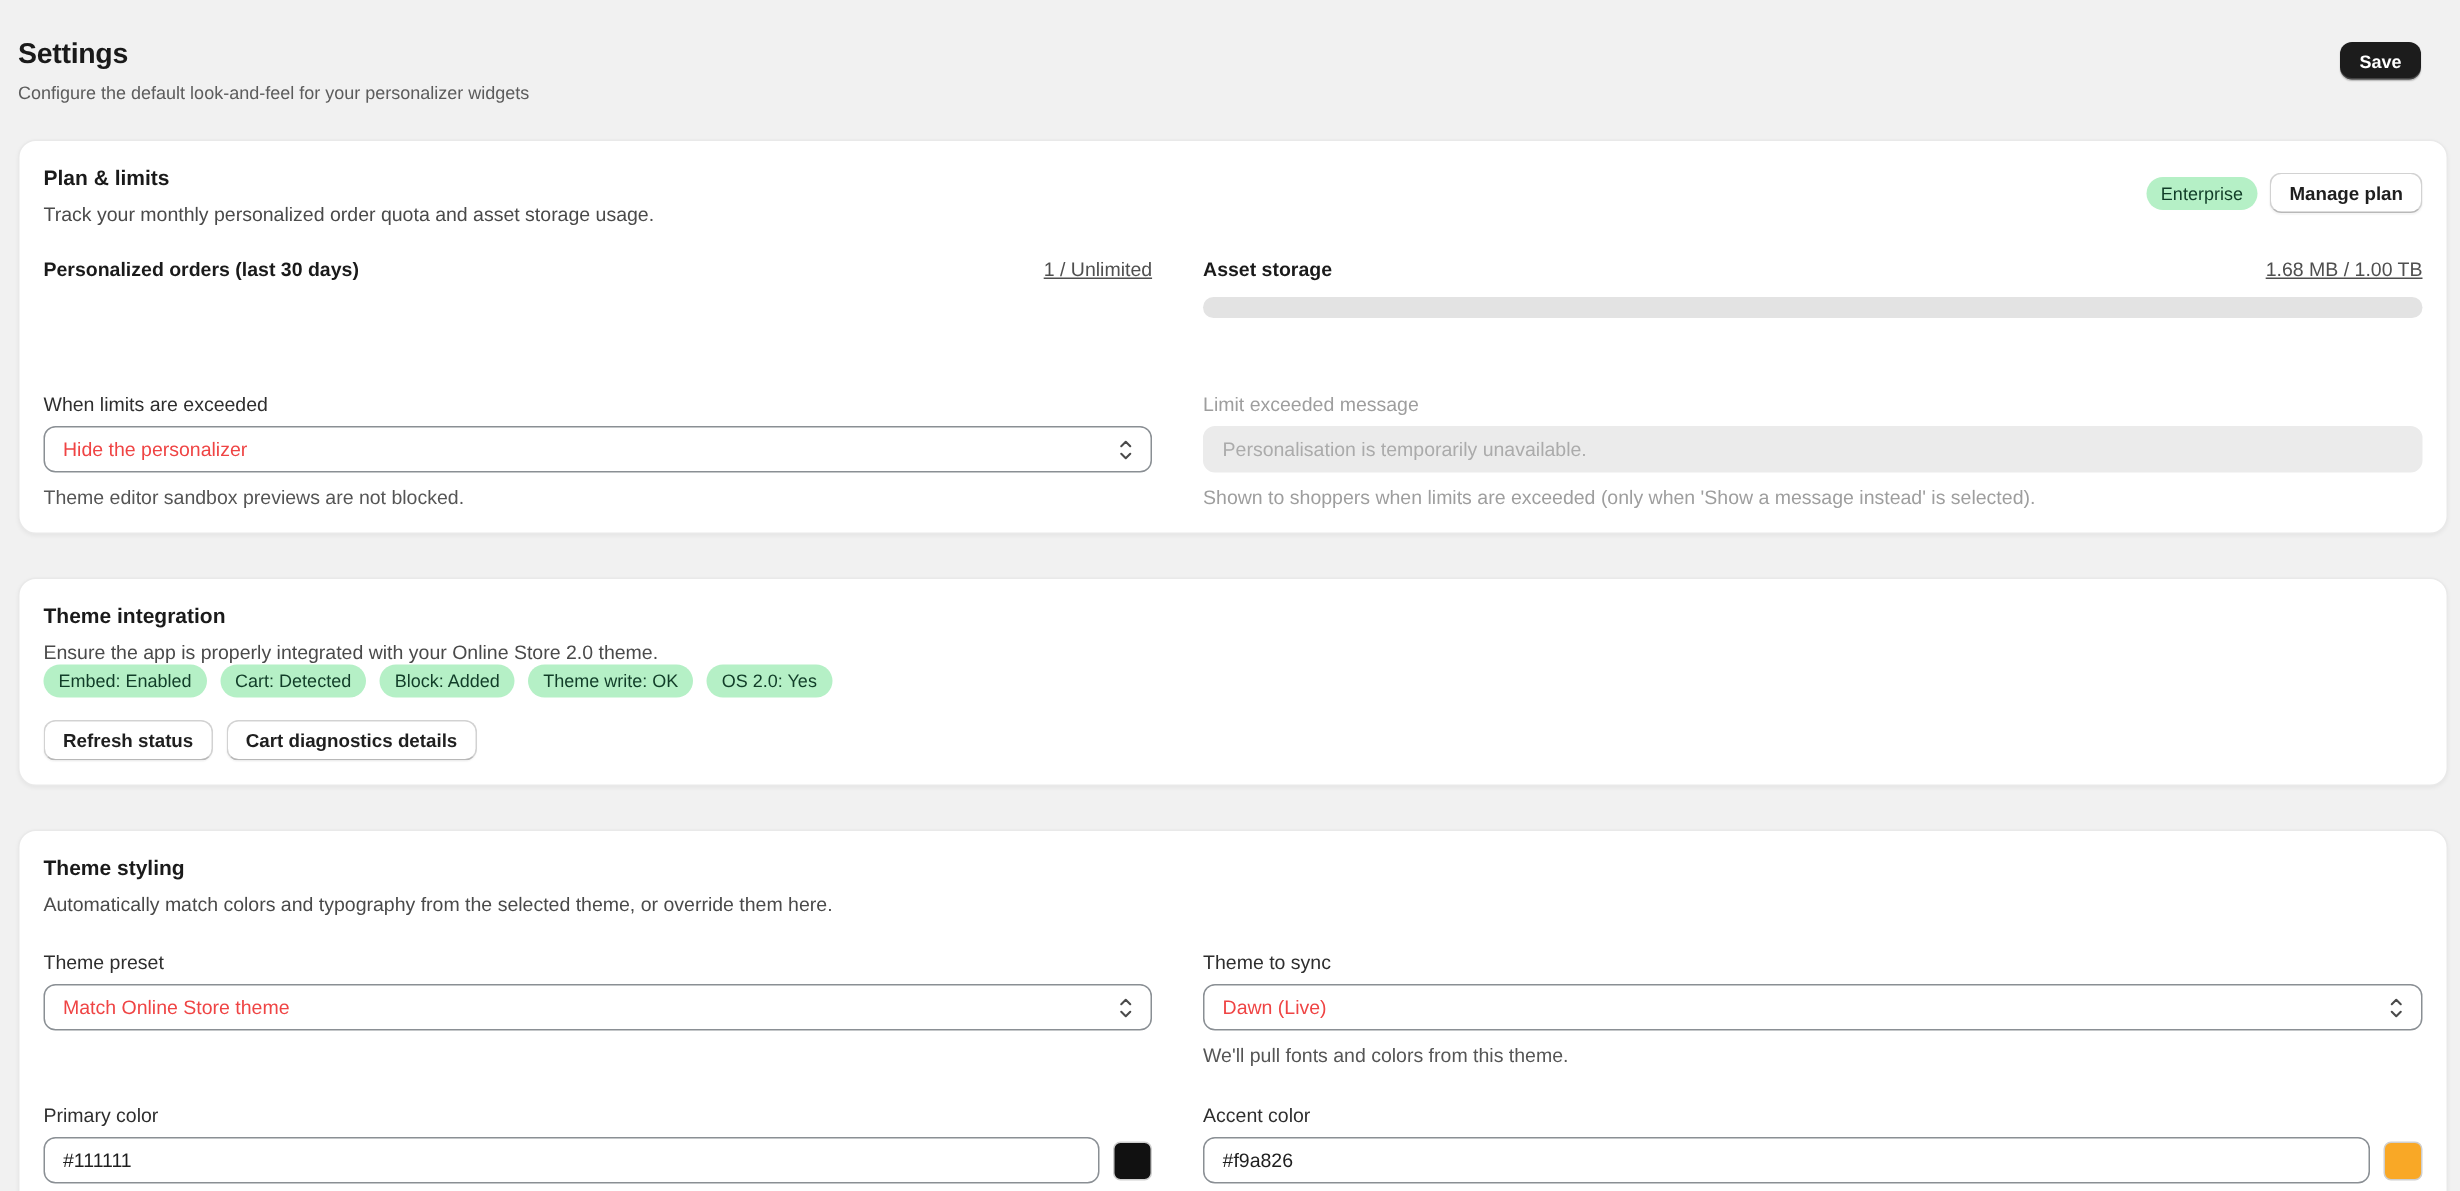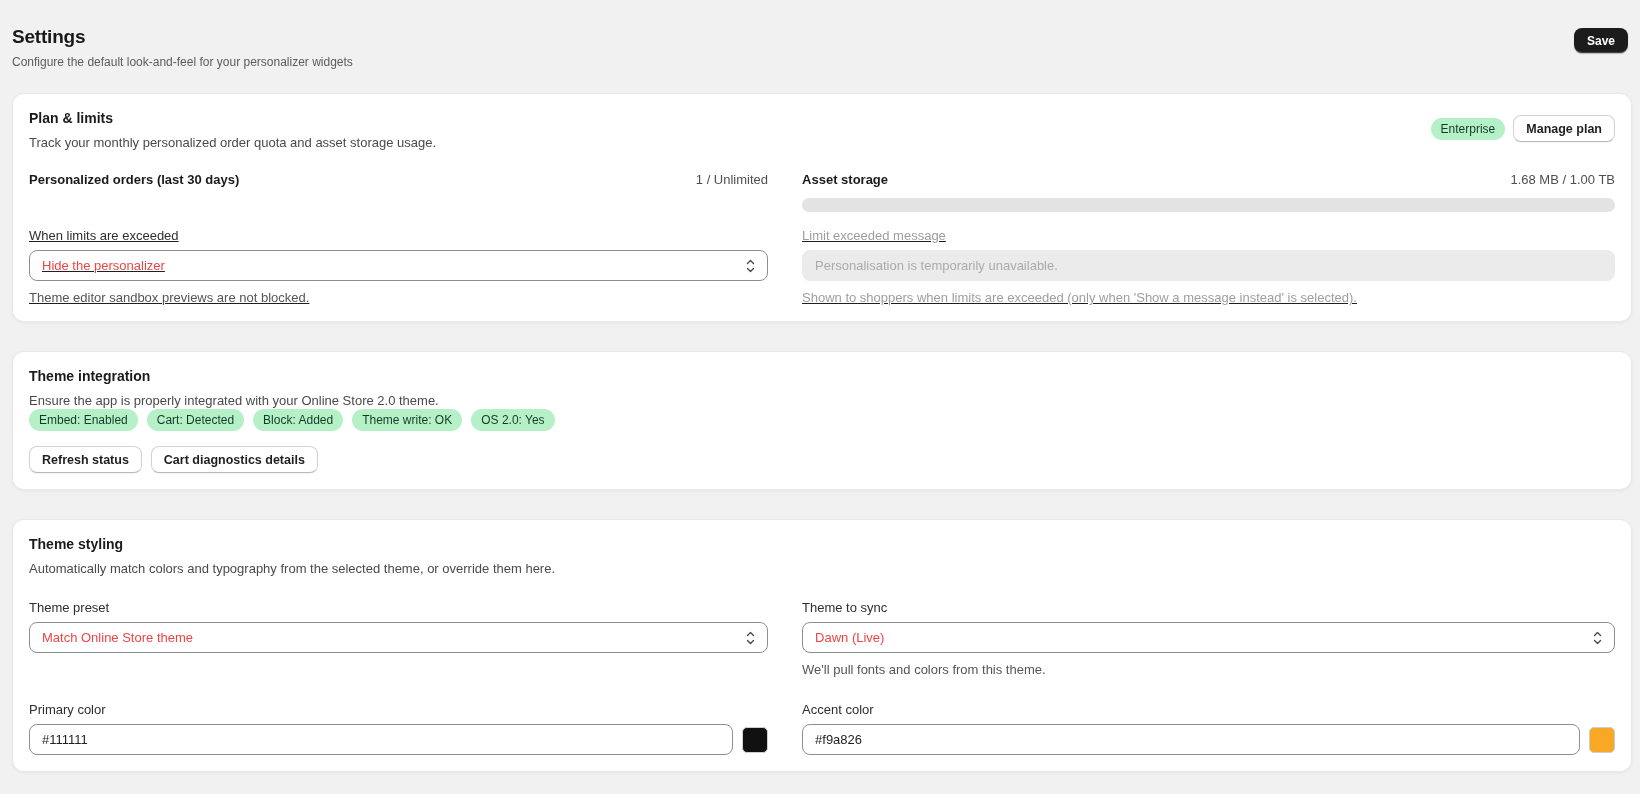--- a/index.html
+++ b/index.html
@@ -10,21 +10,21 @@
     font-size:13px;
     color:#1f1f1f;
   }
   .page { position:relative; padding:0 8px 0 12px; }
 
   
   .page-header { position:relative; padding:26px 0 0 0; margin-bottom:24px; }
   .page-title { font-size:19px; font-weight:700; color:#1a1a1a; letter-spacing:-.2px; }
   .page-subtitle { font-size:12px; color:#5c5c5c; margin-top:7px; }
   .save-btn {
-    position:absolute; top:28px; right:4px;
+    position:absolute; top:28px; right:18px;
     background:#1c1c1c; color:#fff;
     border:none; border-radius:8px;
     height:25px; padding:0 13px;
     font-family:inherit; font-size:12px; font-weight:700;
     box-shadow:inset 0 -1px 0 rgba(255,255,255,.18), 0 1px 1px rgba(0,0,0,.25);
     cursor:pointer;
   }
 
   
   .card {
@@ -57,28 +57,28 @@
     cursor:pointer; white-space:nowrap;
   }
 
   
   .grid2 { display:grid; grid-template-columns:1fr 1.1fr; column-gap:34px; }
 
   
   .stats { margin-top:22px; }
   .stat-head { display:flex; justify-content:space-between; align-items:baseline; }
   .stat-label { font-size:13px; font-weight:700; color:#1a1a1a; }
-  .stat-value { font-size:13px; color:#4f4f4f; }
+  .stat-value { font-size:13px; color:#4f4f4f;text-decoration:underline; }
   .progress-track {
     margin-top:11px; height:14px; border-radius:7px; background:#e3e3e3;
     overflow:hidden;
   }
 
   
-  .controls { margin-top:16px;text-decoration:underline; }
+  .controls { margin-top:50px; }
   .field-label { font-size:13px; color:#2e2e2e; margin-bottom:7px; }
   .field-label.disabled { color:#9e9e9e; }
   .select {
     height:31px; border:1px solid #8a8f94; border-radius:8px; background:#fff;
     display:flex; align-items:center; justify-content:space-between;
     padding:0 12px; font-size:13px; color:#ef4444; cursor:pointer;
   }
   .select svg { flex:0 0 auto; margin-left:8px; }
   .text-input {
     width:100%; height:31px; border:1px solid #8a8f94; border-radius:8px;

